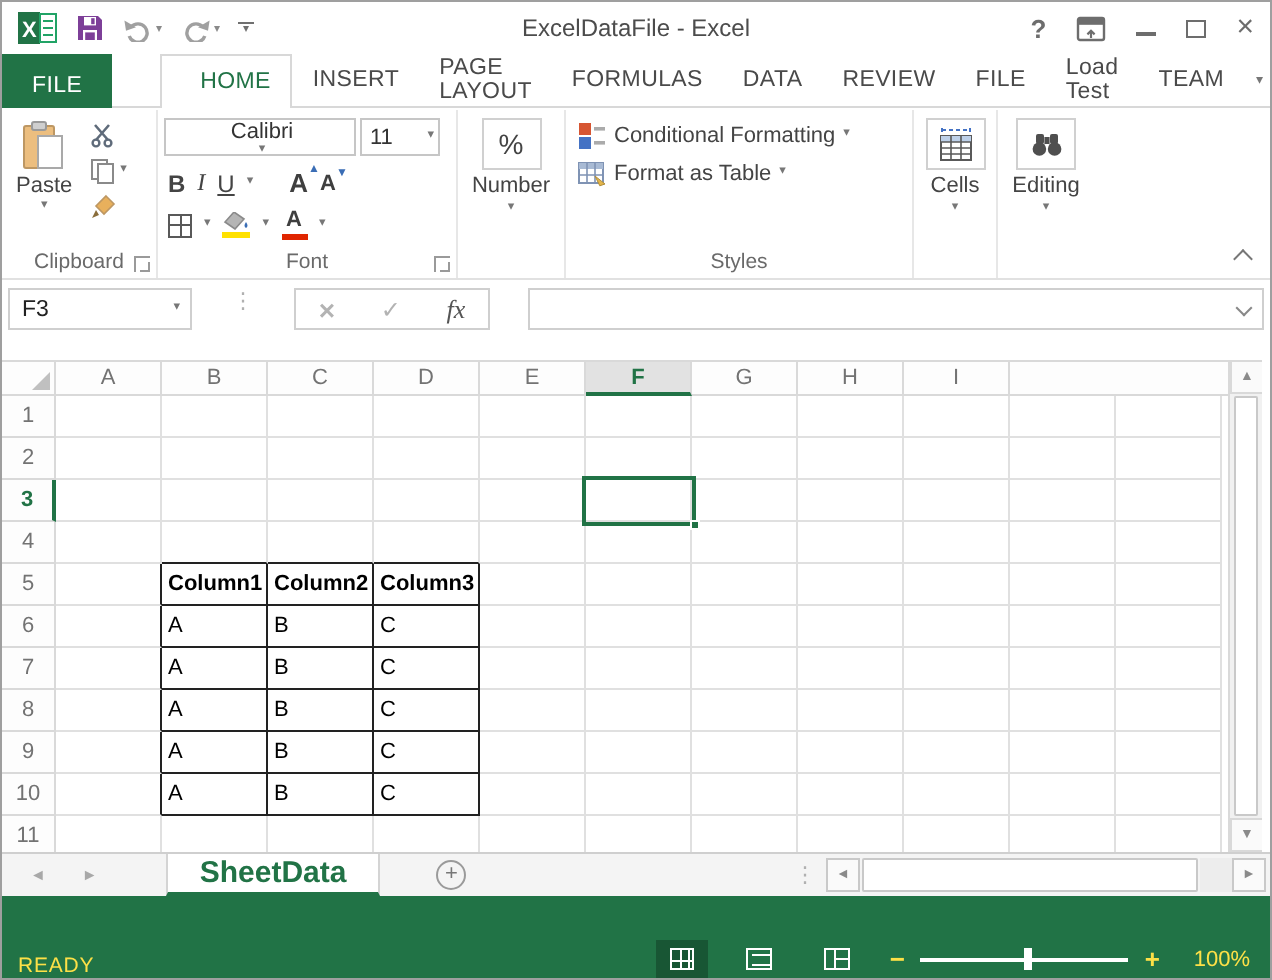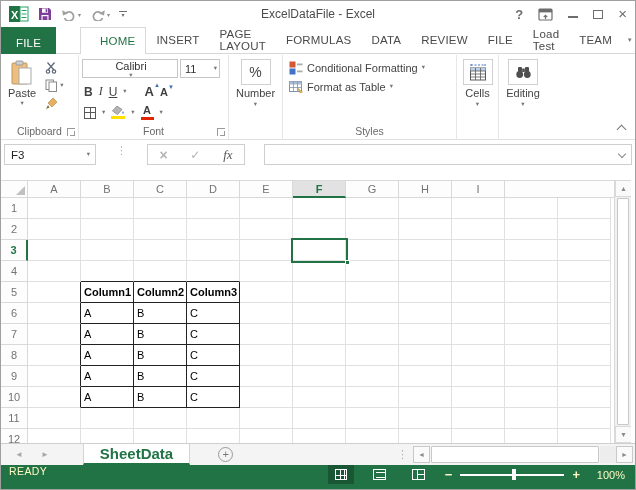--- a/index.html
+++ b/index.html
@@ -122,21 +122,21 @@
   .sheetnav{display:flex;align-items:center;gap:18px;padding:0 10px 0 14px;color:#a8a8a8;font-size:8px;}
   .sheettab{margin-left:24px;padding:0 16px;background:#fff;border-left:1px solid #d4d4d4;border-right:1px solid #d4d4d4;border-bottom:2px solid #217346;display:flex;align-items:center;font-size:15px;font-weight:bold;color:#217346;}
   .addsheet{align-self:center;margin-left:28px;width:15px;height:15px;border:1px solid #9a9a9a;border-radius:50%;display:flex;align-items:center;justify-content:center;color:#777;font-size:11px;line-height:1;}
   .sheetbar .grip{margin-left:auto;align-self:center;}
   .hscroll{display:flex;align-items:center;margin:2px 2px 2px 4px;}
   .hs-btn{width:17px;height:17px;background:#fafafa;border:1px solid #c9c9c9;display:flex;align-items:center;justify-content:center;font-size:7px;color:#8a8a8a;}
   .hs-thumb{width:168px;height:17px;background:#fff;border:1px solid #c9c9c9;border-radius:1px;margin:0 1px;}
   .hs-track{width:16px;height:17px;background:#ededed;}
 
   
-  .statusbar{height:24px;background:#217346;display:flex;align-items:flex-start;color:#fef9c3;flex:none;}
+  .statusbar{height:41px;background:#217346;display:flex;align-items:flex-end;color:#fde047;flex:none;}
   .mode{padding-left:8px;font-size:10.5px;letter-spacing:.4px;}
   .sb-right{margin-left:auto;display:flex;align-items:center;gap:13px;padding-right:10px;}
   .viewbtn{width:26px;height:19px;display:flex;align-items:center;justify-content:center;}
   .viewbtn.active{background:rgba(0,0,0,0.25);}
   .vi-grid{width:12px;height:11px;border:1px solid #fff;background:
     linear-gradient(#fff,#fff) 4px 0/1px 100% no-repeat,
     linear-gradient(#fff,#fff) 8px 0/1px 100% no-repeat,
     linear-gradient(#fff,#fff) 0 5px/100% 1px no-repeat;}
   .vi-layout{width:13px;height:11px;border:1px solid #fff;background:
     linear-gradient(#fff,#fff) 2px 2px/9px 1px no-repeat,

